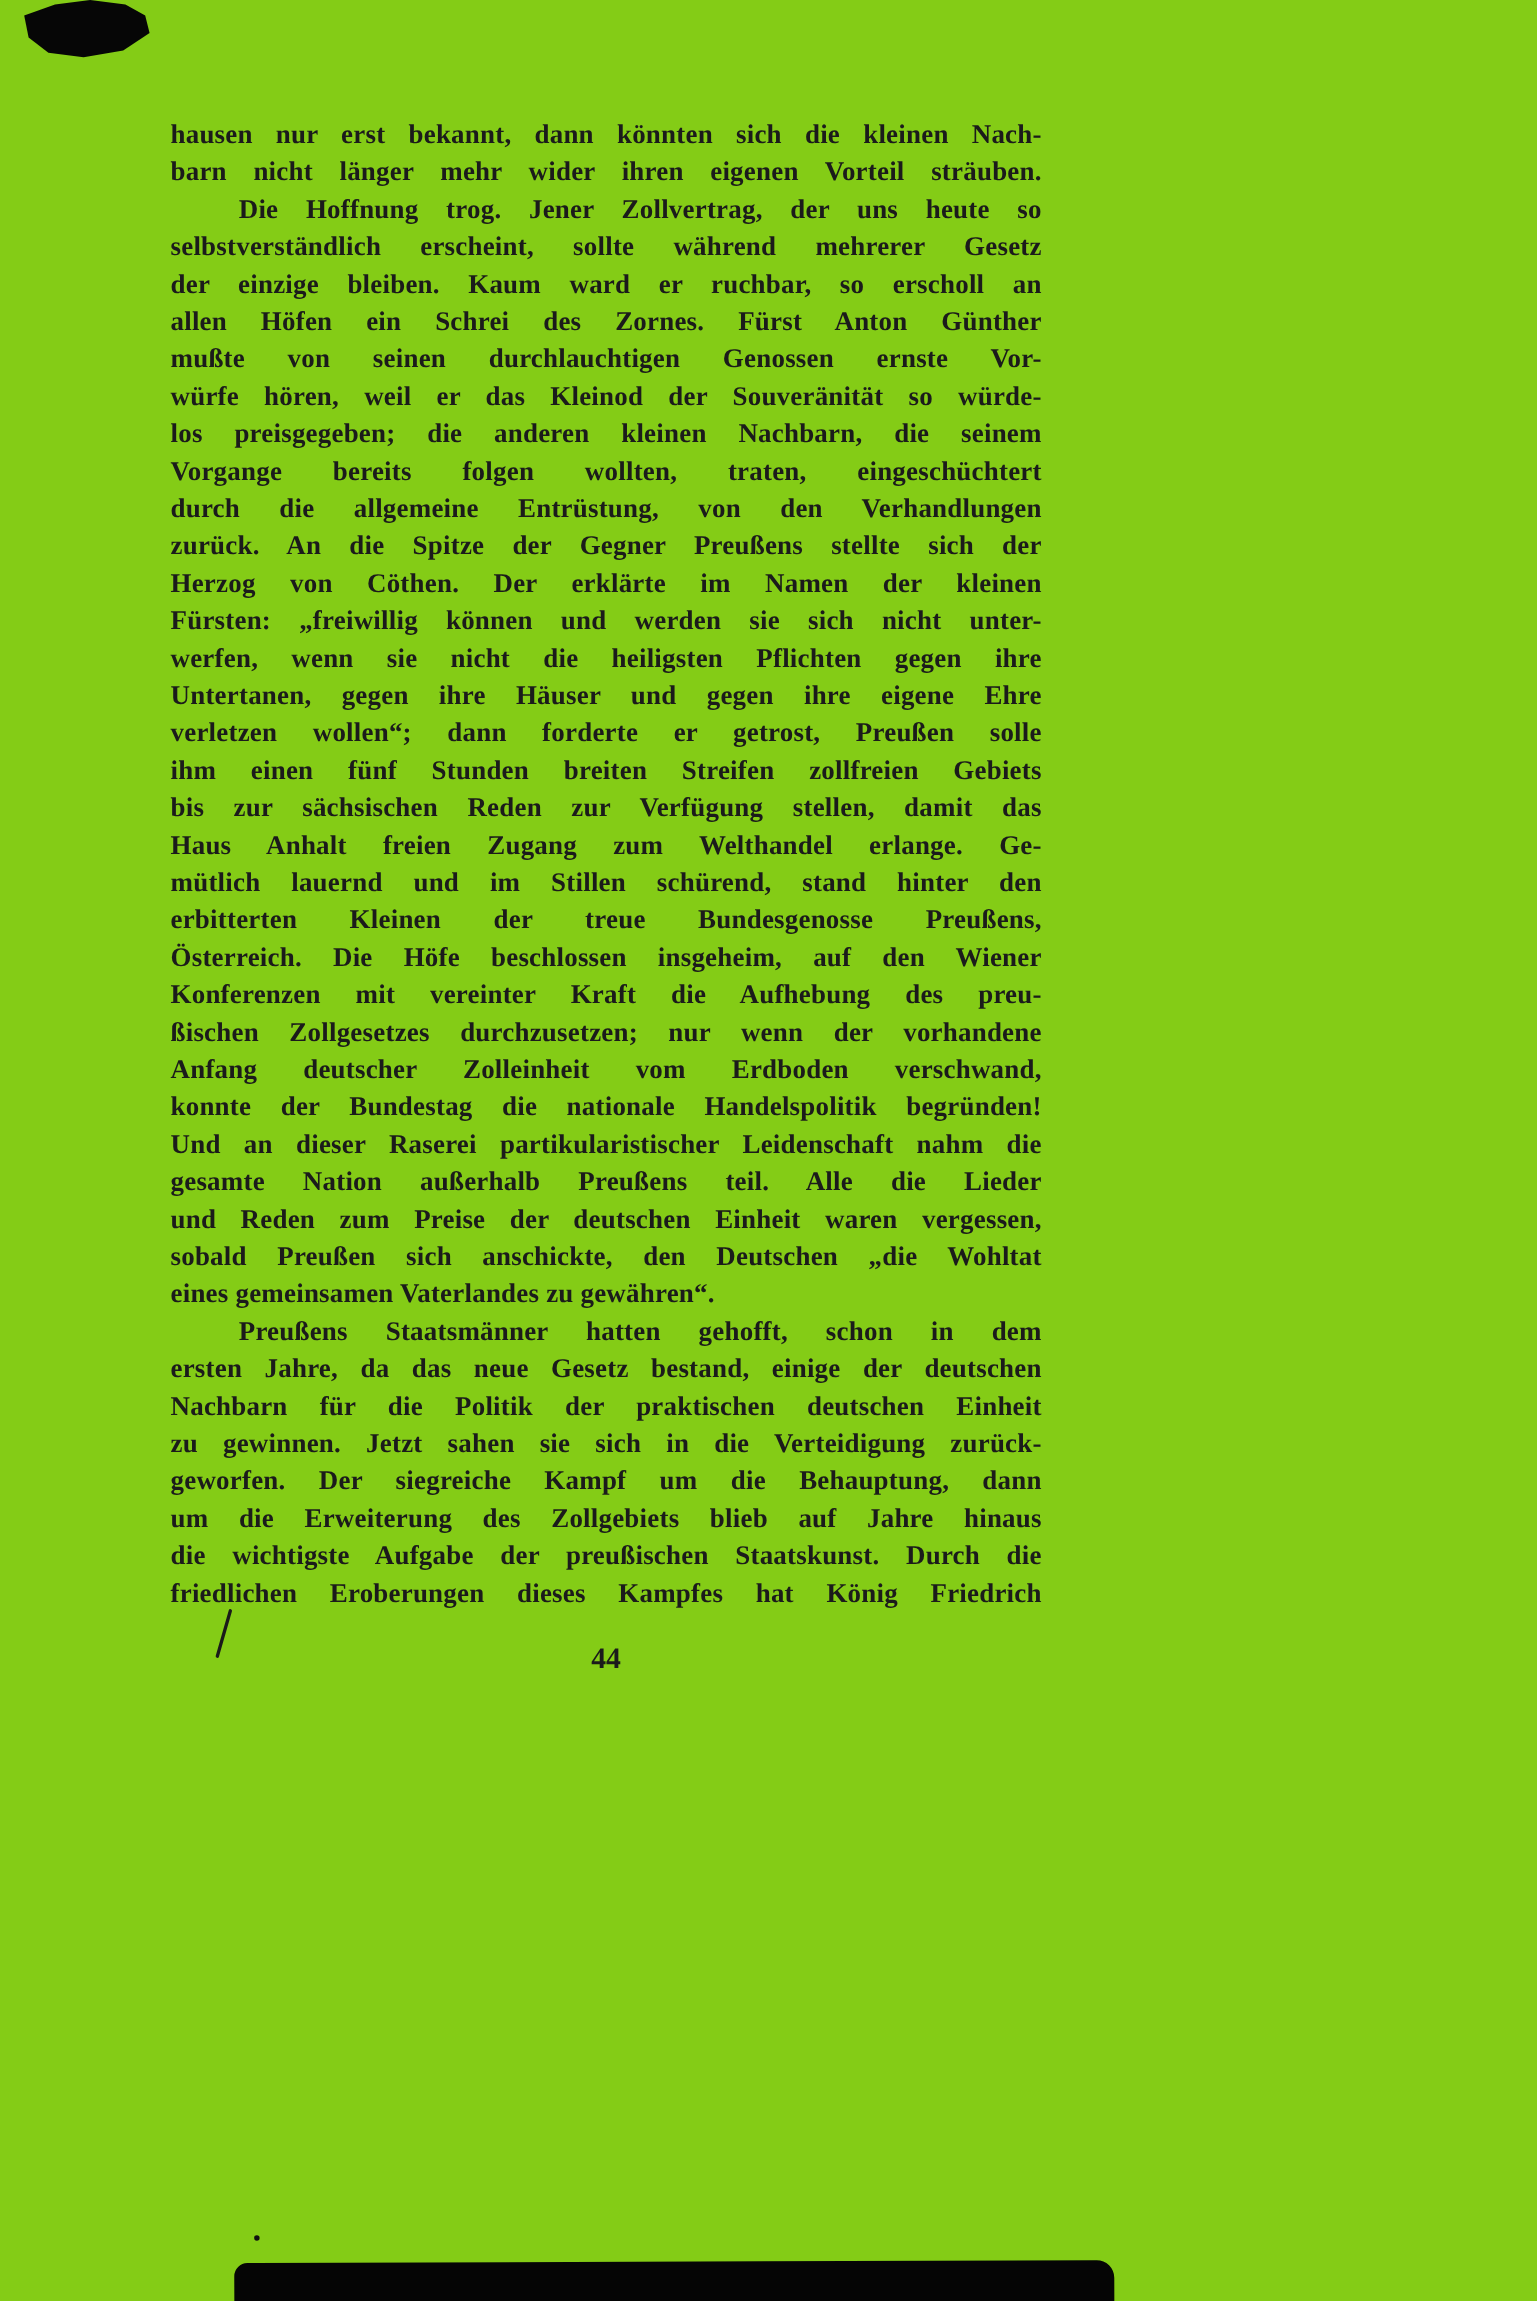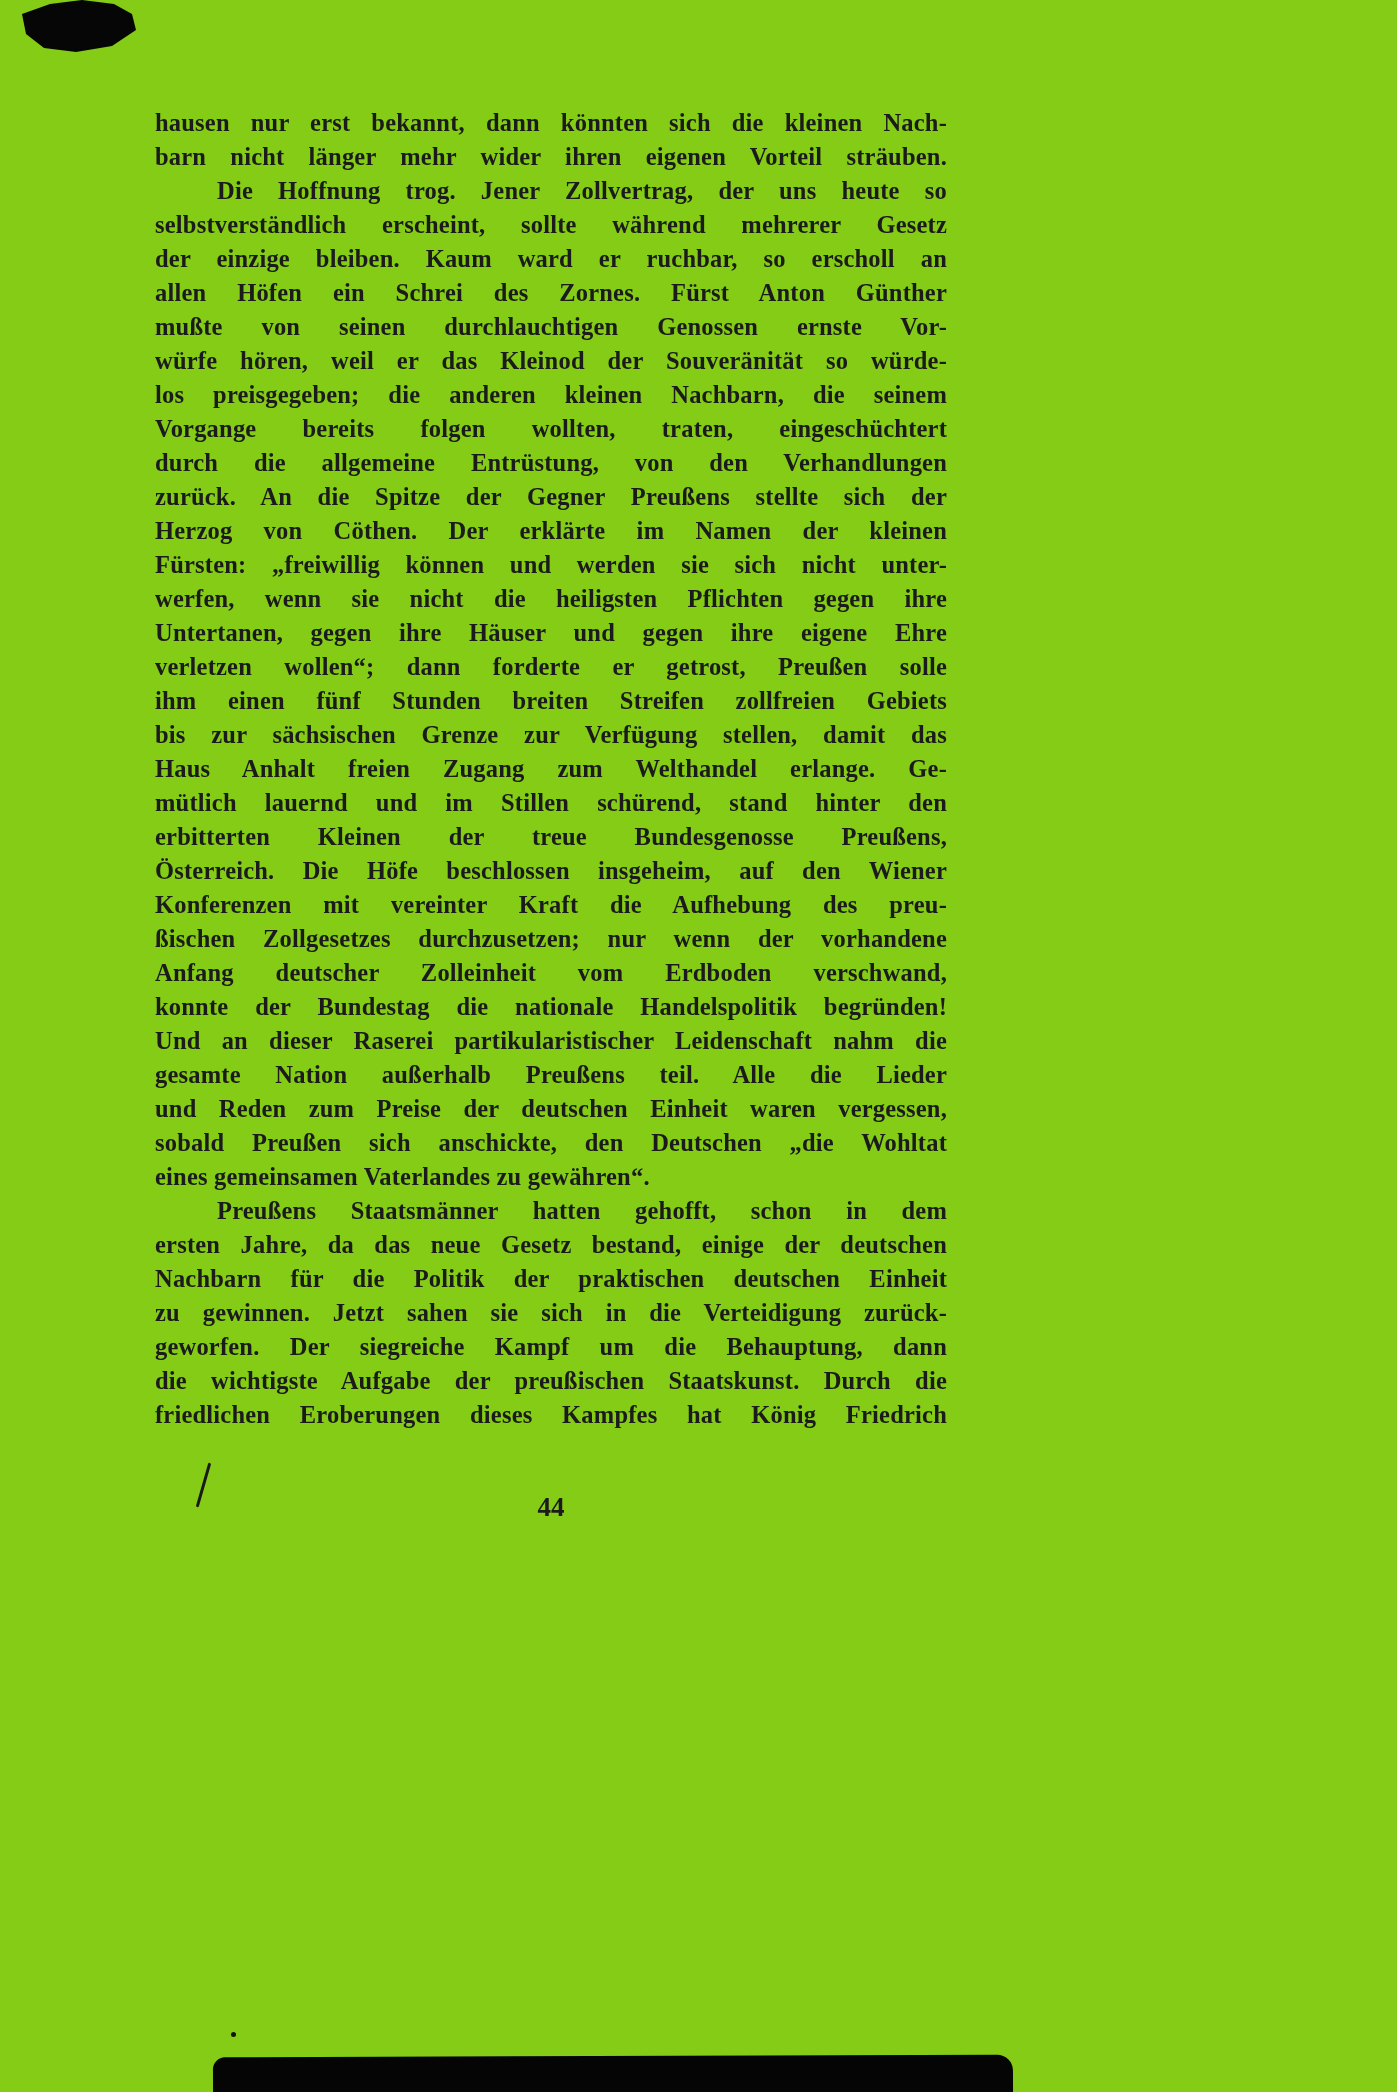--- a/index.html
+++ b/index.html
@@ -106,39 +106,40 @@
       <div class="line">los preisgegeben; die anderen kleinen Nachbarn, die seinem</div>
       <div class="line">Vorgange bereits folgen wollten, traten, eingeschüchtert</div>
       <div class="line">durch die allgemeine Entrüstung, von den Verhandlungen</div>
       <div class="line">zurück.  An die Spitze der Gegner Preußens stellte sich der</div>
       <div class="line">Herzog von Cöthen.  Der erklärte im Namen der kleinen</div>
       <div class="line">Fürsten: „freiwillig können und werden sie sich nicht unter-</div>
       <div class="line">werfen, wenn sie nicht die heiligsten Pflichten gegen ihre</div>
       <div class="line">Untertanen, gegen ihre Häuser und gegen ihre eigene Ehre</div>
       <div class="line">verletzen wollen“; dann forderte er getrost, Preußen solle</div>
       <div class="line">ihm einen fünf Stunden breiten Streifen zollfreien Gebiets</div>
-      <div class="line">bis zur sächsischen Grenze zur Verfügung stellen, damit das</div>
+      <div class="line">bis zur sächsischen Reden zur Verfügung stellen, damit das</div>
       <div class="line">Haus Anhalt freien Zugang zum Welthandel erlange.  Ge-</div>
       <div class="line">mütlich lauernd und im Stillen schürend, stand hinter den</div>
       <div class="line">erbitterten Kleinen der treue Bundesgenosse Preußens,</div>
       <div class="line">Österreich.  Die Höfe beschlossen insgeheim, auf den Wiener</div>
       <div class="line">Konferenzen mit vereinter Kraft die Aufhebung des preu-</div>
       <div class="line">ßischen Zollgesetzes durchzusetzen; nur wenn der vorhandene</div>
       <div class="line">Anfang deutscher Zolleinheit vom Erdboden verschwand,</div>
       <div class="line">konnte der Bundestag die nationale Handelspolitik begründen!</div>
       <div class="line">Und an dieser Raserei partikularistischer Leidenschaft nahm die</div>
       <div class="line">gesamte Nation außerhalb Preußens teil.  Alle die Lieder</div>
       <div class="line">und Reden zum Preise der deutschen Einheit waren vergessen,</div>
       <div class="line">sobald Preußen sich anschickte, den Deutschen „die Wohltat</div>
       <div class="line nojust">eines gemeinsamen Vaterlandes zu gewähren“.</div>
       <div class="line indent">Preußens Staatsmänner hatten gehofft, schon in dem</div>
       <div class="line">ersten Jahre, da das neue Gesetz bestand, einige der deutschen</div>
       <div class="line">Nachbarn für die Politik der praktischen deutschen Einheit</div>
       <div class="line">zu gewinnen.  Jetzt sahen sie sich in die Verteidigung zurück-</div>
       <div class="line">geworfen.  Der siegreiche Kampf um die Behauptung, dann</div>
+      <div class="line">um die Erweiterung des Zollgebiets blieb auf Jahre hinaus</div>
       <div class="line">die wichtigste Aufgabe der preußischen Staatskunst.  Durch die</div>
       <div class="line">friedlichen Eroberungen dieses Kampfes hat König Friedrich</div>
     </div>
 
   <div class="slash"></div>
 
   <div class="pagenum">44</div>
 
   <div class="dot"></div>
 

